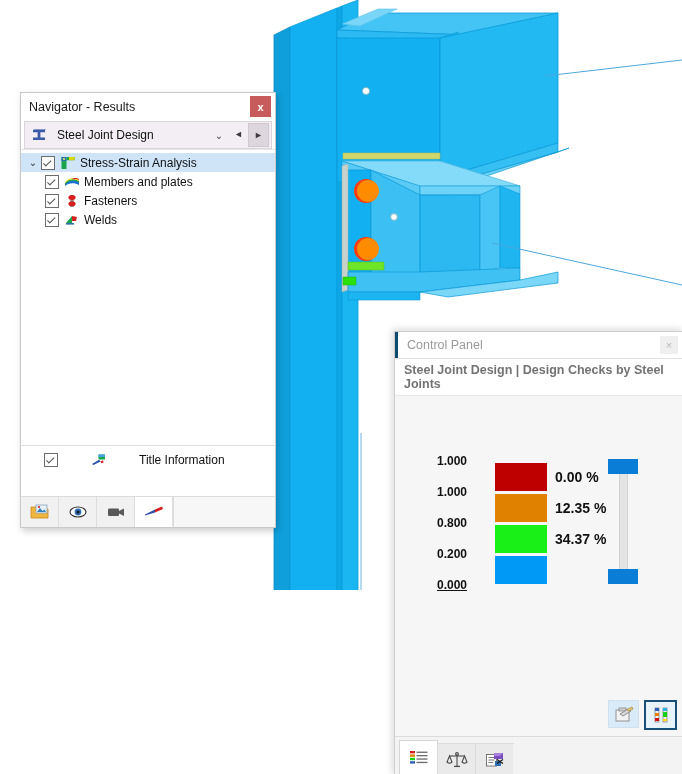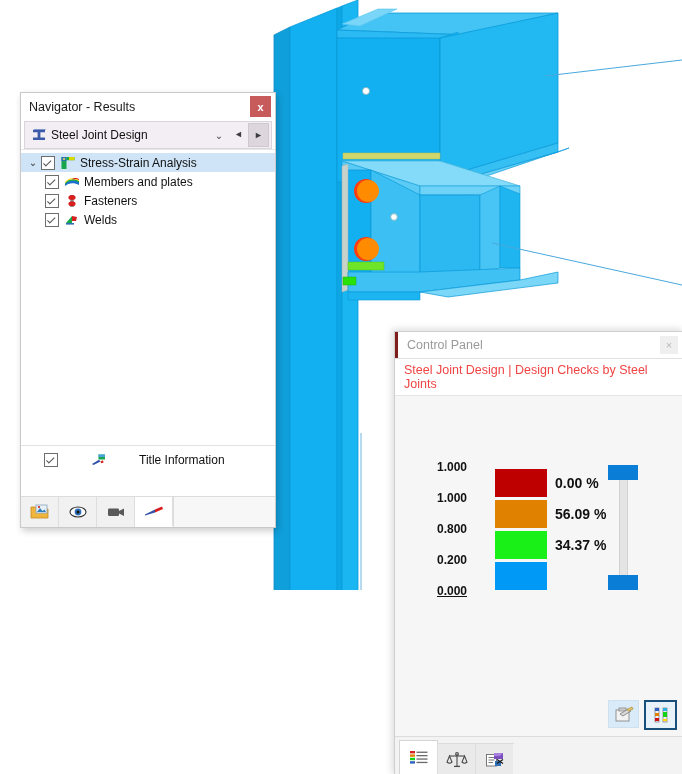--- a/index.html
+++ b/index.html
@@ -31,21 +31,21 @@
     position:absolute; right:4px; top:3px; width:21px; height:21px;
     background:#c75b5b; color:#fff; font-size:11px; font-weight:bold;
     display:flex; align-items:center; justify-content:center; cursor:pointer;
   }
   #nav-combo {
     margin:0 3px; height:26px; flex:0 0 26px;
     background:#f3eef3; border:1px solid #dcd4dc;
     display:flex; align-items:center; font-size:12px; color:#111;
     position:relative;
   }
-  #nav-combo .cb-label { }
+  #nav-combo .cb-label { margin-left:6px; }
   .cb-chevron {
     position:absolute; right:44px; top:0; bottom:0; width:16px;
     display:flex; align-items:center; justify-content:center; color:#4a4a4a; font-size:10px;
   }
   .cb-arrow {
     position:absolute; top:1px; width:19px; height:22px;
     display:flex; align-items:center; justify-content:center; font-size:9px; color:#3c3c3c;
   }
   .cb-arrow.left { right:23px; background:#f3eef3; }
   .cb-arrow.right { right:2px; background:#ddd7dd; border:1px solid #cfc8cf; }
@@ -91,36 +91,36 @@
   
   #control-panel {
     position:absolute; left:394px; top:331px; width:288px; height:443px;
     background:#fafafa; border:1px solid #cfcfcf;
     box-shadow: -2px -2px 7px rgba(0,0,0,0.14);
     display:flex; flex-direction:column; z-index:50;
   }
   #cp-title {
     flex:0 0 26px; display:flex; align-items:center; padding-left:9px;
     font-size:12.5px; color:#9a9a9a; background:#ffffff; position:relative;
-    border-left:3px solid #7f1d1d;
+    border-left:3px solid #0c4a6e;
   }
   #cp-close {
     position:absolute; right:5px; top:4px; width:18px; height:18px;
     display:flex; align-items:center; justify-content:center;
     background:#efefef; color:#b9b9b9; font-size:11px; cursor:pointer;
   }
   #cp-header {
     flex:0 0 36px; background:#ffffff; border-top:1px solid #e0e0e0;
     display:flex; align-items:center; padding-left:9px;
-    font-size:12.5px; color:#ef4444; font-weight:normal;
+    font-size:12.5px; color:#737373; font-weight:bold;
   }
   #cp-body {
     flex:1 1 auto; background:#f6f6f6; position:relative; border-top:1px solid #e6e6e6;
   }
-  #legend { position:absolute; left:0; top:64px; width:100%; }
+  #legend { position:absolute; left:0; top:58px; width:100%; }
   #legend-grid { position:relative; height:128px; }
   .lg-value {
     position:absolute; right:0; width:52px; text-align:right;
     font-size:12px; color:#111; font-weight:bold;
   }
   #lg-values { position:absolute; left:20px; top:0; width:52px; height:128px; }
   #lg-bars { position:absolute; left:100px; top:9px; width:52px; }
   .lg-bar { height:28px; margin-bottom:3px; }
   #lg-pcts { position:absolute; left:160px; top:9px; width:80px; }
   .lg-pct {
@@ -376,21 +376,21 @@
 
           <div id="lg-bars">
             <div class="lg-bar" id="bar0" style="background: rgb(191, 0, 0);"></div>
             <div class="lg-bar" id="bar1" style="background: rgb(224, 130, 0);"></div>
             <div class="lg-bar" id="bar2" style="background: rgb(24, 240, 24);"></div>
             <div class="lg-bar" id="bar3" style="background: rgb(0, 153, 245);"></div>
           </div>
 
           <div id="lg-pcts">
             <div class="lg-pct">0.00 %</div>
-            <div class="lg-pct">56.09 %</div>
+            <div class="lg-pct">12.35 %</div>
             <div class="lg-pct">34.37 %</div>
           </div>
 
           <div id="lg-slider">
             <div class="track"></div>
             <div class="thumb" style="top: 0px; background: rgb(10, 126, 214);"></div>
             <div class="thumb" style="top: 110px; background: rgb(10, 126, 214);"></div>
           </div>
 
         </div>

